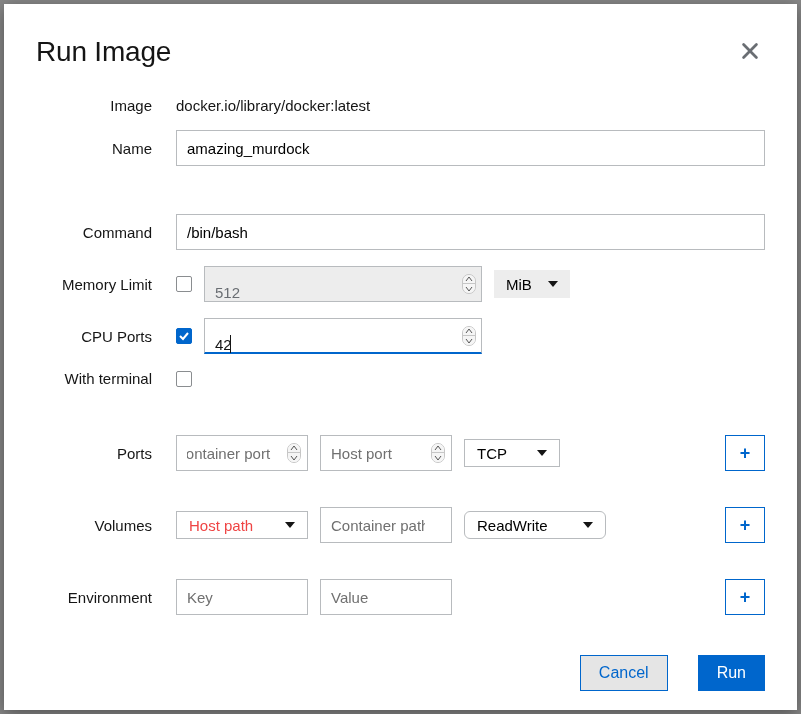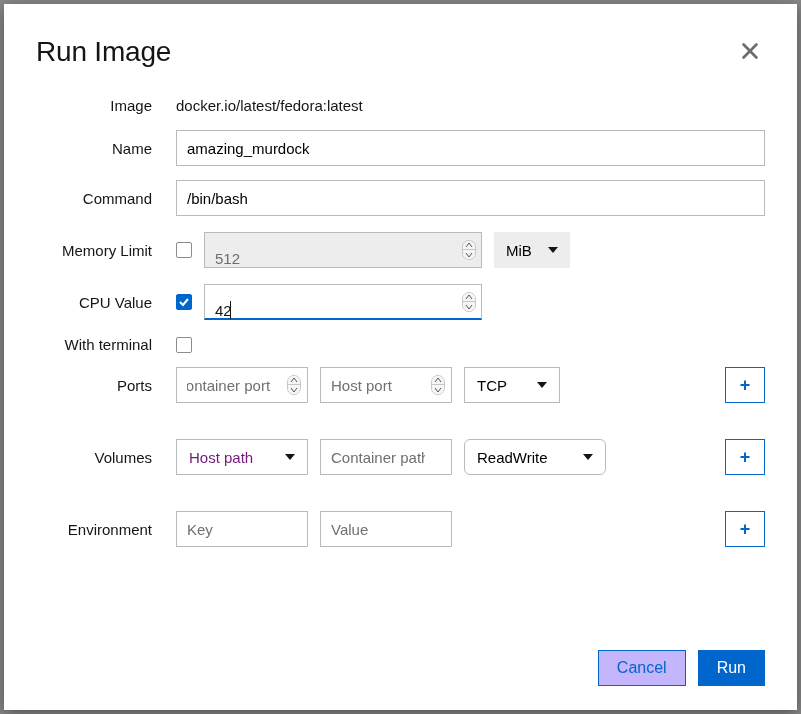--- a/index.html
+++ b/index.html
@@ -43,21 +43,21 @@
     color: #6a6e73;
   }
   .close-btn svg { width: 22px; height: 22px; }
 
   .form { display: flex; flex-direction: column; gap: 0; }
   .row {
     display: flex;
     align-items: center;
     margin-bottom: 16px;
   }
-  .row.big-gap { margin-bottom: 14px; }
+  .row.big-gap { margin-bottom: 48px; }
   .row.section-gap { margin-bottom: 36px; }
 
   .label {
     width: 140px;
     text-align: right;
     padding-right: 24px;
     font-size: 15px;
     color: #151515;
     flex-shrink: 0;
   }
@@ -128,21 +128,21 @@
     display: flex;
     align-items: center;
     justify-content: center;
     cursor: pointer;
     background: #f5f5f5;
   }
   .spin-btns > div:first-child { border-bottom: 1px solid #c6c6c6; }
   .spin-btns svg { width: 8px; height: 6px; }
 
   .select-btn {
-    height: 36px;
+    height: 28px;
     padding: 0 12px;
     background: #ededed;
     border: none;
     display: inline-flex;
     align-items: center;
     gap: 16px;
     cursor: pointer;
     font-size: 15px;
   }
   .select-btn.white {
@@ -164,21 +164,21 @@
     border: none;
     outline: none;
     width: 100%;
     height: 100%;
     padding: 6px 26px 6px 10px;
     font-size: 15px;
     font-family: inherit;
     background: transparent;
   }
   .small-input input::placeholder { color: #707070; }
-  .placeholder-text { color: #701a75; }
+  .placeholder-text { color: #ef4444; }
 
   .add-btn {
     margin-left: auto;
     width: 40px;
     height: 36px;
     border: 1px solid #06c;
     background: #fff;
     color: #06c;
     display: inline-flex;
     align-items: center;
@@ -198,27 +198,28 @@
   .btn {
     height: 36px;
     padding: 0 18px;
     font-size: 16px;
     cursor: pointer;
     display: inline-flex;
     align-items: center;
     border: 1px solid transparent;
   }
   .btn-secondary {
-    background: #c4b5fd;
+    background: #e5e5e5;
     color: #06c;
     border-color: #06c;
   }
   .btn-primary {
     background: #06c;
     color: #fff;
+    margin-left: 18px;
   }
 
   
   .caret-line {
     display: inline-block;
     width: 1px;
     height: 18px;
     background: #151515;
     vertical-align: middle;
     margin-left: -2px;
@@ -236,21 +237,21 @@
           <path d="M5 5 L19 19 M19 5 L5 19" stroke="currentColor" stroke-width="3" stroke-linecap="round" fill="none"></path>
         </svg>
     </button>
   </div>
 
   <div class="form">
 
     <div class="row">
       <div class="label">Image</div>
       <div class="field">
-          <span class="static-text">docker.io/latest/fedora:latest</span>
+          <span class="static-text">docker.io/library/docker:latest</span>
         </div>
     </div>
 
     <div class="row big-gap">
       <div class="label">Name</div>
       <div class="field">
         <input type="text" class="text-input" value="amazing_murdock" style="">
       </div>
     </div>
 
@@ -281,21 +282,21 @@
           </div>
         </div>
         <button class="select-btn">
           <span>MiB</span>
           <span class="caret"></span>
         </button>
       </div>
     </div>
 
     <div class="row">
-      <div class="label">CPU Value</div>
+      <div class="label">CPU Ports</div>
       <div class="field">
         <span class="checkbox checked">
           <svg viewBox="0 0 12 12">
               <path d="M2 6 L5 9 L10 3" stroke="#fff" stroke-width="2" fill="none"></path>
             </svg>
         </span>
         <div class="spinner-wrap">
           <div class="spinner focused" style="display:flex;align-items:center;">
             <span>42</span>
               <span class="caret-line"></span>

